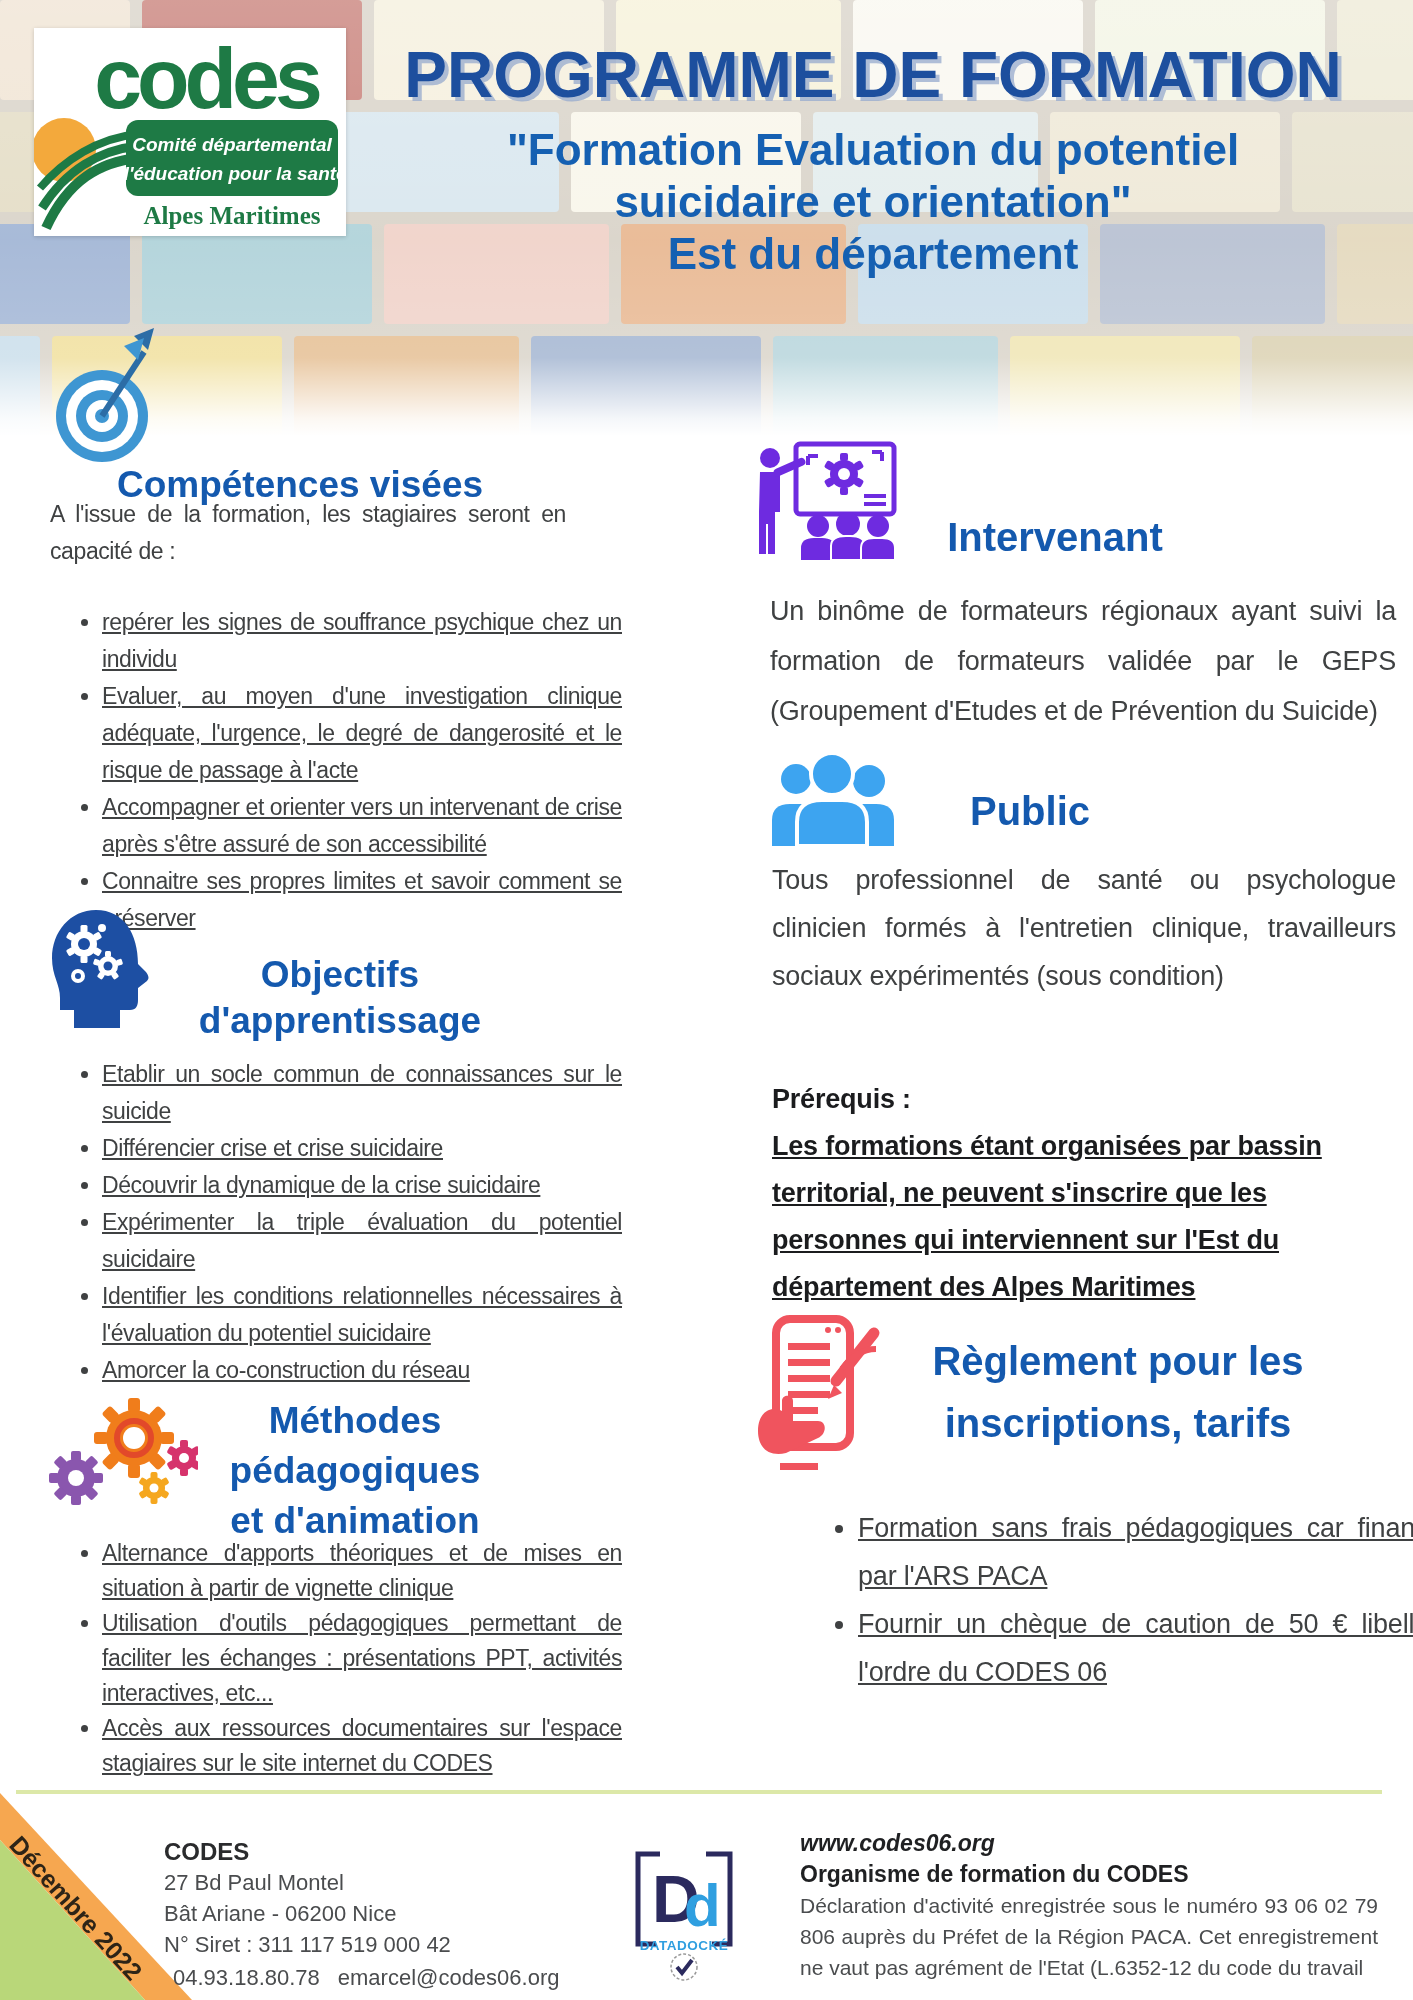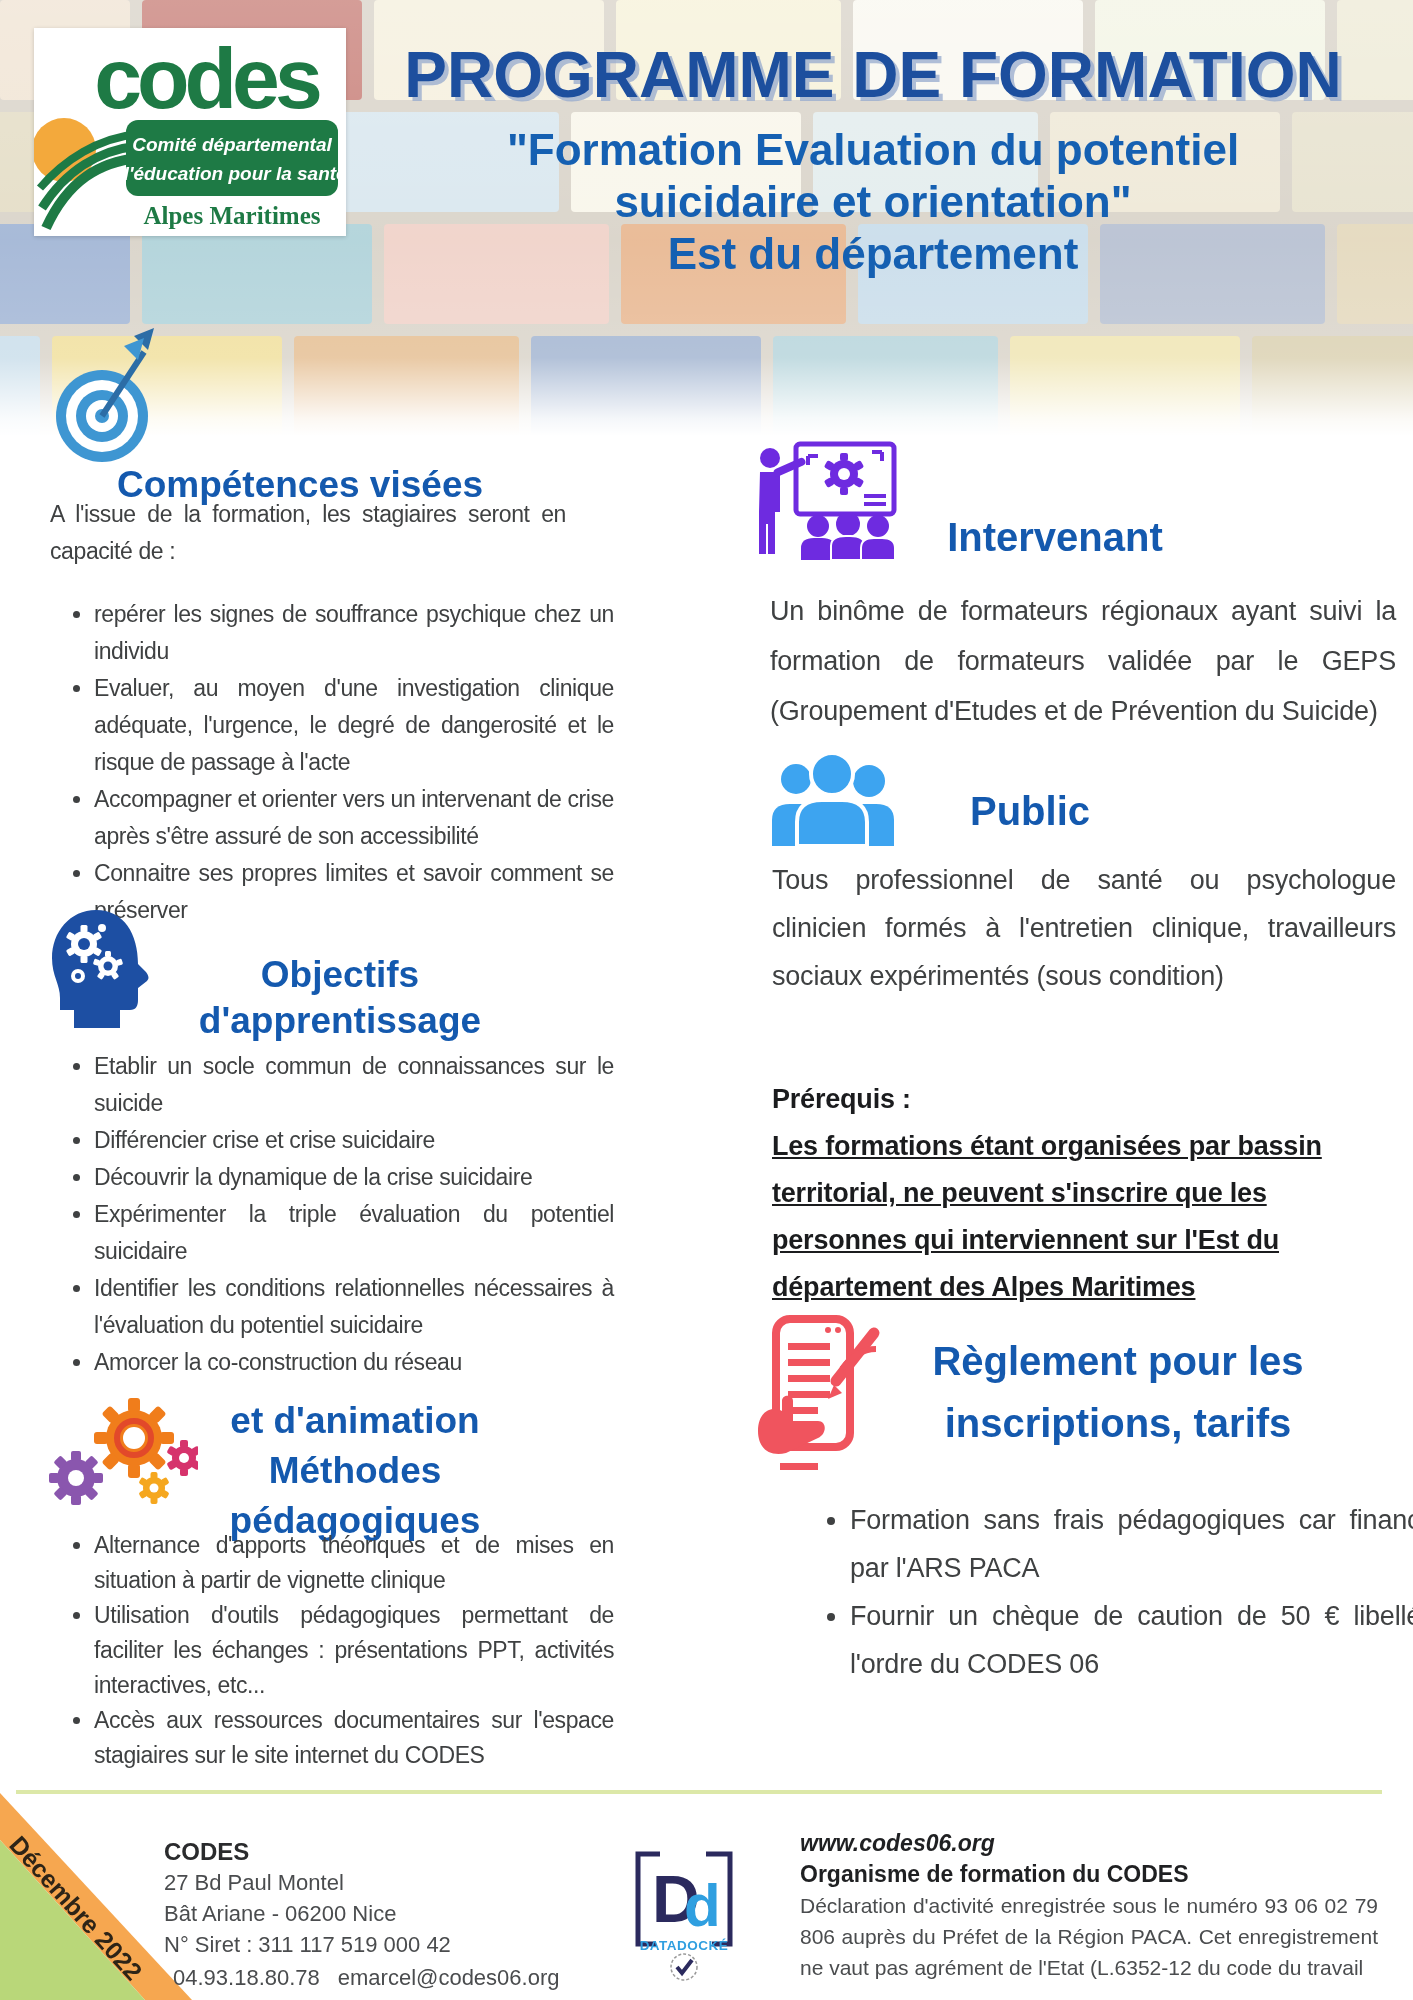--- a/index.html
+++ b/index.html
@@ -18,21 +18,21 @@
   .main-title{margin:0;font-size:64px;line-height:70px;font-weight:800;color:#1d4f9e;
      letter-spacing:0px;text-shadow:4px 4px 0 rgba(150,170,205,.75);}
   .sub{font-weight:700;color:#1560b2;font-size:44px;line-height:52px;}
   .sub.first{margin-top:14px;}
   
   .h2{position:absolute;font-weight:700;color:#1459ae;font-size:37px;line-height:46px;text-align:center;}
   .center{text-align:center;}
   
   .ltext{position:absolute;font-size:23px;line-height:37px;letter-spacing:-0.4px;text-align:justify;color:#3f4142;}
   .rtext{position:absolute;font-size:27px;line-height:50px;letter-spacing:-0.2px;text-align:justify;color:#3f4142;}
-  ul.blist{margin:0;padding:0 0 0 52px;list-style:disc outside;}
+  ul.blist{margin:8px;padding:0 0 0 52px;list-style:disc outside;text-decoration:underline;}
   ul.blist li{text-align:justify;}
   .bold-black{font-weight:700;color:#1b1c1e;text-align:left;}
   
   .icon{position:absolute;}
   
   .separator{position:absolute;left:16px;top:1790px;width:1366px;height:4px;background:#dce8a8;}
   .codes-block{position:absolute;left:164px;top:1836px;width:330px;font-size:22px;line-height:31px;color:#4a4c4e;}
   .codes-block .name{font-weight:700;font-size:24px;color:#2a2b2d;}
   .contact-line{display:flex;align-items:center;gap:9px;margin-top:2px;}
   .info-block{position:absolute;left:800px;top:1828px;width:578px;font-size:21px;line-height:31px;color:#4a4c4e;}
@@ -220,22 +220,22 @@
       <rect x="-3.5" y="-16" width="7" height="7" rx="2" transform="rotate(60)"></rect>
       <rect x="-3.5" y="-16" width="7" height="7" rx="2" transform="rotate(120)"></rect>
       <rect x="-3.5" y="-16" width="7" height="7" rx="2" transform="rotate(180)"></rect>
       <rect x="-3.5" y="-16" width="7" height="7" rx="2" transform="rotate(240)"></rect>
       <rect x="-3.5" y="-16" width="7" height="7" rx="2" transform="rotate(300)"></rect>
         </g>
       <circle r="4.5" fill="#ffffff"></circle>
     </g>
   </svg>
   <div class="h2 center" style="left:150px;top:1396px;width:410px;line-height:50px;">
+    <div>Méthodes pédagogiques</div>
     <div>et d'animation</div>
-    <div>Méthodes pédagogiques</div>
   </div>
   <ul class="blist ltext" style="left:42px;top:1528px;width:520px;line-height:35px;">
       <li>Alternance d'apports théoriques et de mises en situation à partir de vignette clinique</li>
       <li>Utilisation d'outils pédagogiques permettant de faciliter les échanges : présentations PPT, activités interactives, etc...</li>
       <li>Accès aux ressources documentaires sur l'espace stagiaires sur le site internet du CODES</li>
     </ul>
 
   <svg class="icon" style="left:756px;top:440px;" width="142" height="120" viewBox="0 0 142 120">
     <rect x="40" y="4" width="98" height="70" rx="4" fill="#ffffff" stroke="#6e2be0" stroke-width="5"></rect>
     <path d="M52,16 h10 M52,16 v9" stroke="#6e2be0" stroke-width="4" fill="none"></path>

